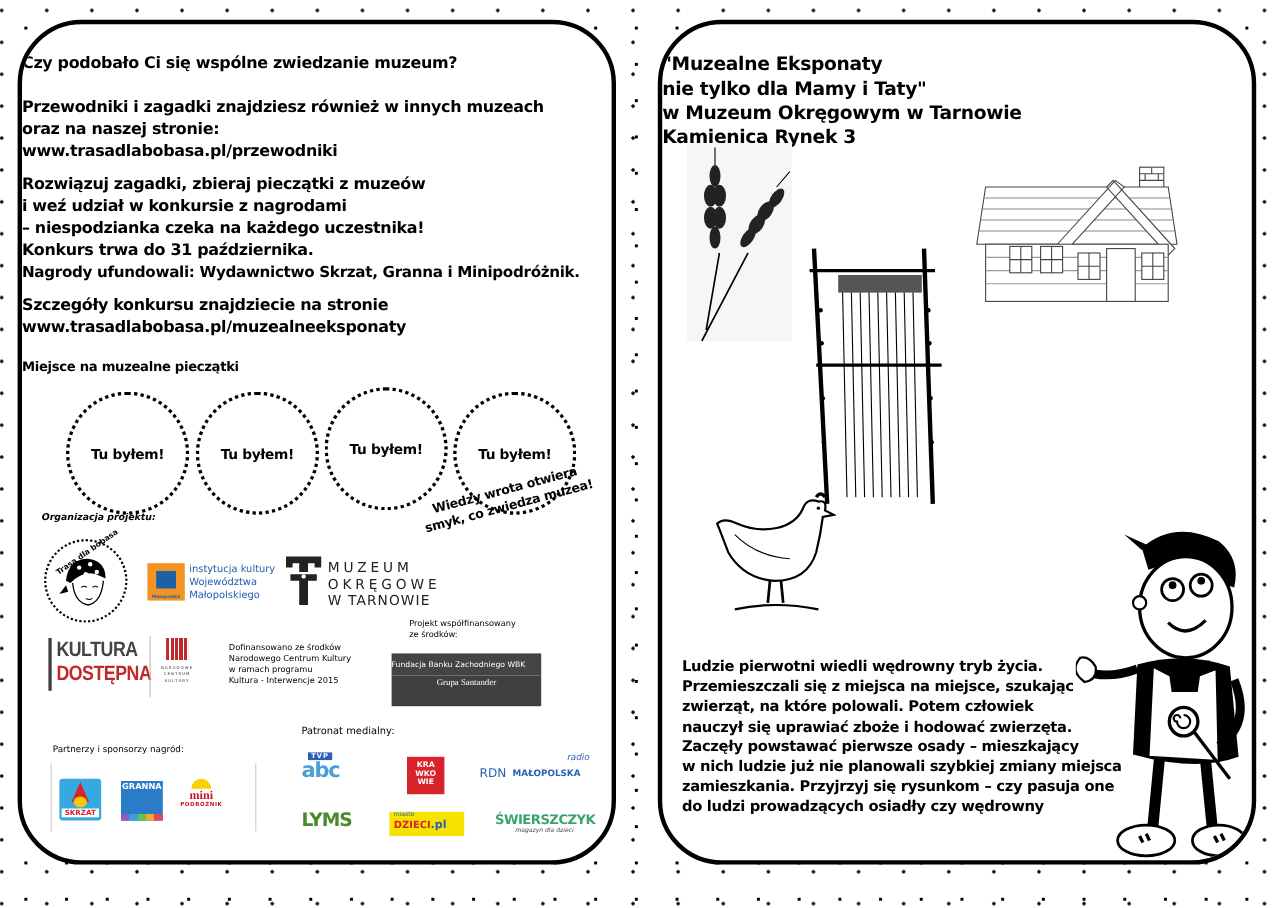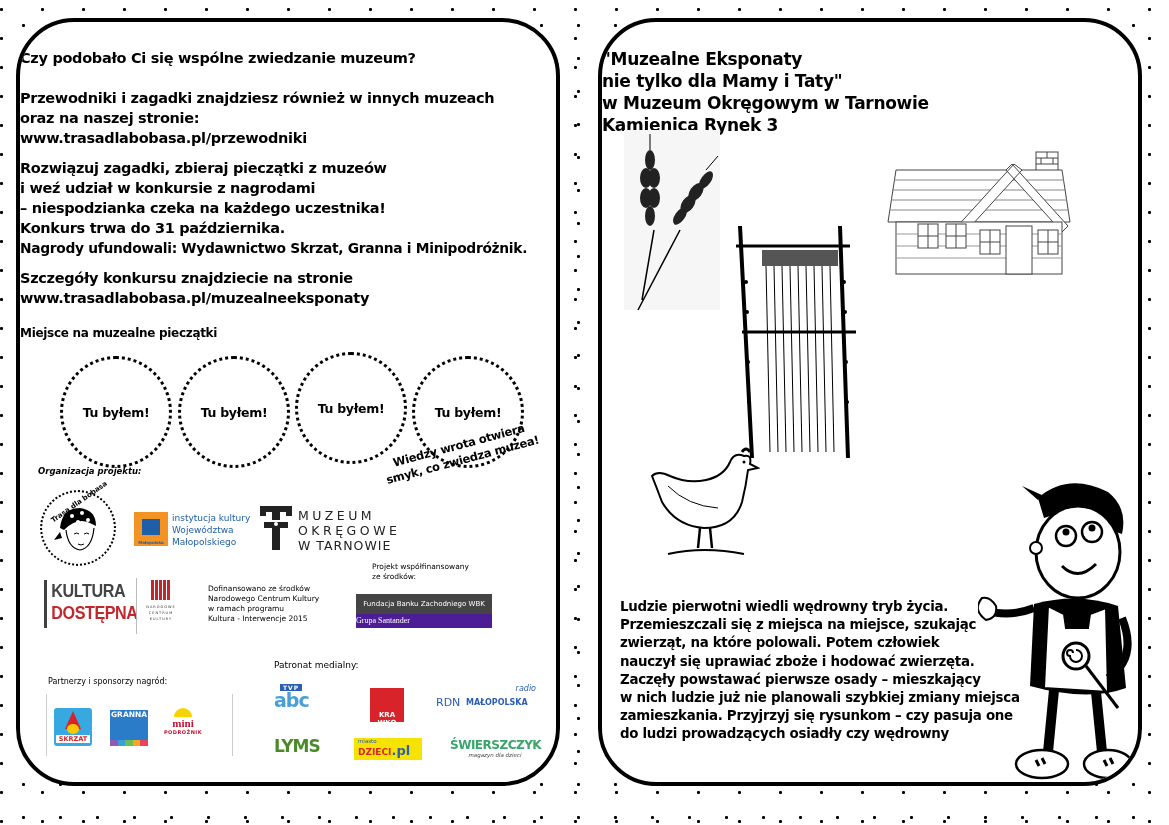--- a/index.html
+++ b/index.html
@@ -121,22 +121,22 @@
     <div>Dofinansowano ze środków</div>
     <div>Narodowego Centrum Kultury</div>
     <div>w ramach programu</div>
     <div>Kultura - Interwencje 2015</div>
   </div>
   <div class="small-i" style="left:352px;top:540px;font-size:7.5px;line-height:10px">
     <div>Projekt współfinansowany</div>
     <div>ze środków:</div>
   </div>
   <div class="logo" style="left:336px;top:572px;width:136px;height:34px">
-    <div style="height:20px;background:#444;color:#fff;font-size:7px;line-height:20px;text-align:center">Fundacja Banku Zachodniego WBK</div>
-    <div style="height:14px;background:#4c1d95;color:#fff;font-size:8px;line-height:14px;text-align:left;font-family:'Liberation Serif',serif">Grupa Santander</div>
+    <div style="height:20px;background:#444;color:#fff;font-size:7px;line-height:20px;">Fundacja Banku Zachodniego WBK</div>
+    <div style="height:28px;background:#404040;color:#fff;font-size:8px;line-height:14px;text-align:center;font-family:'Liberation Serif',serif">Grupa Santander</div>
   </div>
 
   <div class="small-i" style="left:28px;top:654px;font-size:8px">Partnerzy i sponsorzy nagród:</div>
   <div class="abs" style="left:26px;top:672px;width:1px;height:62px;background:#ccc"></div>
   <div class="abs" style="left:212px;top:672px;width:1px;height:62px;background:#ccc"></div>
   <div class="logo" style="left:34px;top:686px;width:38px;height:38px;background:#38a9e0;border-radius:3px">
     <div class="abs" style="left:11px;top:3px;width:0;height:0;border-left:8px solid transparent;border-right:8px solid transparent;border-bottom:18px solid #d8232a"></div>
     <div class="abs" style="left:13px;top:16px;width:12px;height:10px;background:#f7c900;border-radius:50%"></div>
     <div class="abs" style="left:2px;top:27px;width:34px;font-size:6.5px;font-weight:bold;color:#d8232a;background:#fff;text-align:center">SKRZAT</div>
   </div>
@@ -148,34 +148,34 @@
     <div style="width:18px;height:9px;margin:0 auto;background:#f7d300;border-radius:9px 9px 0 0"></div>
     <div style="color:#c8102e;font-size:11px;font-weight:bold;font-family:'Liberation Serif',serif;line-height:12px">mini</div>
     <div style="color:#c8102e;font-size:5px;font-weight:bold;letter-spacing:0.5px">PODRÓŻNIK</div>
   </div>
 
   <div class="small-i" style="left:254px;top:638px;font-size:9px">Patronat medialny:</div>
   <div class="logo" style="left:254px;top:662px;width:56px">
     <div style="width:22px;margin-left:6px;background:#2a5fb3;color:#fff;font-size:6px;font-weight:bold;text-align:center;letter-spacing:1px">TVP</div>
     <div style="font-size:19px;font-weight:bold;line-height:18px;color:#4a9fd8;letter-spacing:-1px">abc</div>
   </div>
-  <div class="logo" style="left:350px;top:666px;width:34px;height:34px;background:#d8232a;color:#fff;font-size:7px;font-weight:bold;text-align:center;line-height:8px;padding-top:23px">
+  <div class="logo" style="left:350px;top:666px;width:34px;height:34px;background:#d8232a;color:#fff;font-size:7px;font-weight:bold;text-align:center;line-height:8px;padding-top:3px">
     <div>KRA</div>
     <div>WKO</div>
     <div>WIE</div>
   </div>
   <div class="logo" style="left:416px;top:662px;width:100px;height:36px">
     <div class="abs" style="right:0;top:0;font-size:8px;font-style:italic;color:#2a5fb3">radio</div>
     <div class="abs" style="left:0;top:12px;font-size:11px;font-weight:normal;color:#2a5fb3">RDN</div>
     <div class="abs" style="left:30px;top:14px;font-size:8px;font-weight:bold;color:#2a5fb3">MAŁOPOLSKA</div>
   </div>
   <div class="logo" style="left:254px;top:714px;font-size:17px;font-weight:bold;color:#4a8a2a;letter-spacing:-1px">LYMS</div>
   <div class="logo" style="left:334px;top:716px;width:68px;height:22px;background:#f7e300">
     <div style="font-size:5.5px;color:#2a5fb3;padding-left:4px;line-height:7px">miasto</div>
-    <div style="padding-left:4px;font-size:9px;font-weight:bold;color:#d8232a;line-height:12px"><span>DZIECI</span><span style="color:#2a5fb3;font-size:13px">.pl</span></div>
+    <div style="padding-left:4px;font-size:9px;font-weight:bold;color:#d8232a;line-height:12px"><span>DZIECI</span><span style="color:#2a5fb3;font-size:10px">.pl</span></div>
   </div>
   <div class="logo" style="left:430px;top:716px;width:90px;text-align:center">
     <div style="color:#3aa56a;font-size:12px;font-weight:bold;letter-spacing:-0.5px">ŚWIERSZCZYK</div>
     <div style="font-size:5.5px;font-style:italic;color:#444">magazyn dla dzieci</div>
   </div>
 </div>
 
 <div class="panel" id="right">
   <div class="ctr hand" style="top:26px;font-size:17px;line-height:22px">
     <div>"Muzealne Eksponaty</div>

